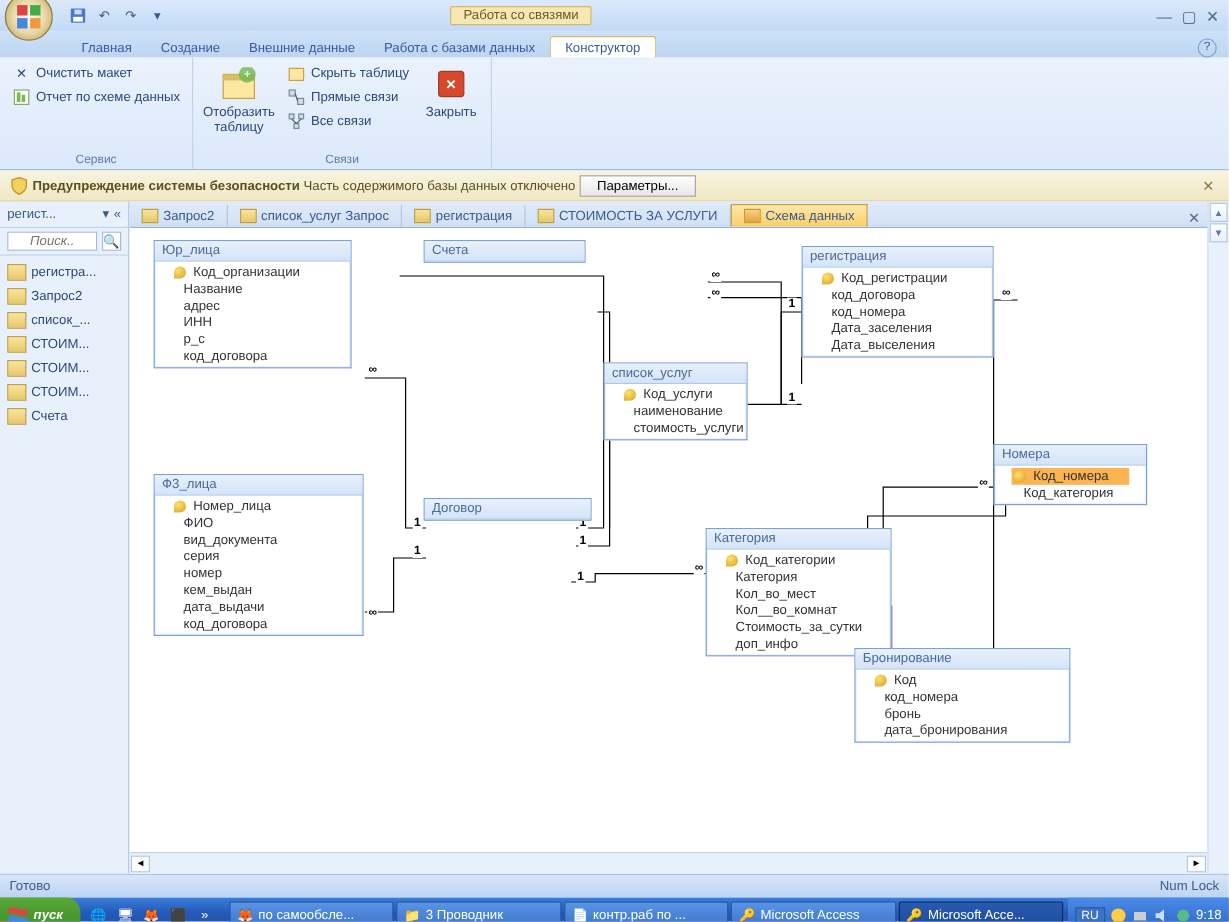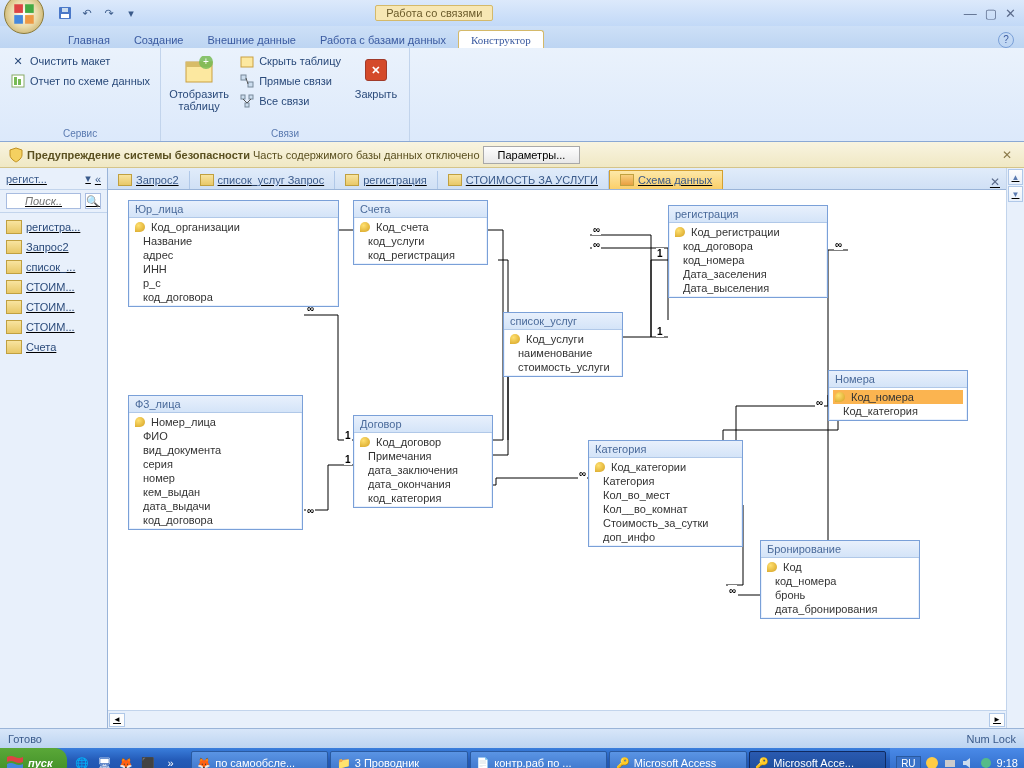--- a/index.html
+++ b/index.html
@@ -13,21 +13,21 @@
 .qat-btn { width: 18px; height: 18px; display:flex;align-items:center;justify-content:center; color:#3a5a8a;}
 .title-ctx { margin-left: auto; margin-right: auto; display:flex; align-items:center;}
 .ctx-label { background:#f7e7b4; border:1px solid #d4b96a; padding:1px 10px; border-radius:2px; color:#6a5a2a;}
 .doc-title { color:#6a7a9a; }
 .win-ctrl { margin-left:auto; display:flex; gap:8px; padding-right:8px; color:#5a6a8a;}
 .win-ctrl span{font-size:13px;cursor:default;}
 
 
 .ribbon-tabs { height: 22px; background: linear-gradient(#cde0f7,#bdd5f2); display:flex; align-items:flex-end; padding-left:56px; gap:0;}
 .rtab { padding: 3px 12px 2px; color:#3a5aa0; cursor:default;}
-.rtab.ctx { background:#fff; border:1px solid #d4b96a; border-bottom:none; border-radius:3px 3px 0 0; color:#3a5aa0;font-family:Liberation Serif, serif;}
+.rtab.ctx { background:#fff; border:1px solid #d4b96a; border-bottom:none; border-radius:3px 3px 0 0; color:#3a5aa0;}
 .help-icon{margin-left:auto;margin-right:10px;width:16px;height:16px;border:1px solid #7aa0d8;border-radius:50%;color:#3a5aa0;text-align:center;font-size:10px;line-height:14px;}
 
 
 .ribbon { height: 94px; background: linear-gradient(#eaf2fc,#dce9fb); border-bottom:1px solid #8aa8d4; display:flex;}
 .rgroup { border-right:1px solid #c2d4ec; padding:4px 6px 2px; display:flex; flex-direction:column;}
 .rgroup-inner{flex:1;display:flex;align-items:flex-start;gap:4px;}
 .rgroup-label{text-align:center;color:#5a7ab0;font-size:10px;padding-top:2px;}
 .big-btn{display:flex;flex-direction:column;align-items:center;width:64px;padding:2px;gap:2px;}
 .big-btn .ico{width:32px;height:32px;display:flex;align-items:center;justify-content:center;}
 .big-btn span{text-align:center;font-size:11px;color:#2a4a7a;line-height:12px;}
@@ -38,21 +38,21 @@
 
 
 .secbar{height:26px;background:linear-gradient(#f8f4e0,#f0e8c4);border-bottom:1px solid #d4c48a;display:flex;align-items:center;gap:3px;padding:0 8px;}
 .shield{width:16px;height:16px;}
 .sec-bold{font-weight:bold;color:#5a5020;}
 .sec-text{color:#5a5020;}
 .sec-btn{background:linear-gradient(#fdfdfd,#e8e8e8);border:1px solid #a8a8a8;padding:2px 14px;font-size:11px;}
 .sec-close{margin-left:auto;color:#8a7a4a;font-size:12px;padding:0 4px;}
 
 
-.main{display:flex;height:560px;text-decoration:underline;}
+.main{display:flex;height:560px;}
 .navpane{width:108px;border-right:1px solid #9ab4d8;background:#e8f0fb;display:flex;flex-direction:column;}
 .nav-head{display:flex;align-items:center;padding:4px 6px;gap:4px;border-bottom:1px solid #c2d4ec;}
 .nav-srch{display:flex;padding:3px 6px;gap:4px;border-bottom:1px solid #c2d4ec;}
 .nav-srch input{flex:1;min-width:0;border:1px solid #a8bce0;padding:1px 18px;font-size:11px;font-style:italic;color:#888;}
 .nav-srch .mag{width:16px;height:16px;border:1px solid #a8bce0;background:#fff;display:flex;align-items:center;justify-content:center;}
 .nav-items{padding:4px 2px;}
 .nav-item{display:flex;align-items:center;gap:4px;padding:3px 4px;color:#2a4a7a;overflow:hidden;white-space:nowrap;}
 .nav-item .ti{width:16px;height:14px;background:linear-gradient(#f8e4a0,#e8c868);border:1px solid #c0a040;flex-shrink:0;}
 
 
@@ -62,21 +62,21 @@
 .doctab .dti{width:14px;height:12px;border:1px solid #c0a040;background:linear-gradient(#f8e4a0,#e8c868);}
 .doctab.rel .dti{background:linear-gradient(#f8d080,#e8a040);}
 .doctab.active{background:linear-gradient(#fde8a8,#fbcf6a);border:1px solid #d4a030;border-bottom:none;align-items:flex-end;}
 .doctab-x{margin-left:auto;padding:0 6px;color:#5a6a8a;font-size:12px;}
 
 
 .canvas{flex:1;position:relative;background:#fff;overflow:hidden;}
 svg.rel-lines{position:absolute;inset:0;width:100%;height:100%;}
 .tbl{position:absolute;border:1px solid #7aa0d8;background:#fff;font-size:11px;min-width:120px;box-shadow:0 0 0 1px rgba(200,220,250,.4) inset;}
 .tbl-head{background:linear-gradient(#e8f0fc,#d4e4f8);border-bottom:1px solid #b0c8e8;padding:2px 6px;color:#4a6a9a;}
-.tbl-body{padding:2px 4px;}
+.tbl-body{padding:2px 14px;}
 .fld{display:flex;align-items:center;gap:4px;padding:1px 6px 1px 10px;color:#333;white-space:nowrap;}
 .fld.pk::before{content:"";width:10px;height:10px;background:radial-gradient(circle at 35% 35%,#ffe070,#d4a020);border-radius:50% 50% 50% 0;margin-left:-8px;margin-right:2px;flex-shrink:0;}
 .fld.sel{background:#fbb450;}
 .rel-sym{position:absolute;font-size:10px;font-weight:bold;color:#000;background:#fff;padding:0 1px;}
 
 
 .rscroll{width:18px;background:#e8f0fb;border-left:1px solid #c2d4ec;}
 .rscroll .arr{height:16px;border:1px solid #b0c8e8;background:linear-gradient(#fdfdfd,#e8f0fb);margin:1px;display:flex;align-items:center;justify-content:center;font-size:8px;color:#5a7ab0;}
 
 
@@ -329,58 +329,53 @@
       <span class="rel-sym" style="left:484px;top:49px">∞</span>
       <span class="rel-sym" style="left:548px;top:58px">1</span>
       <span class="rel-sym" style="left:548px;top:136px">1</span>
       <span class="rel-sym" style="left:372px;top:285px">1</span>
       <span class="rel-sym" style="left:470px;top:278px">∞</span>
       <span class="rel-sym" style="left:617px;top:290px">1</span>
       <span class="rel-sym" style="left:707px;top:207px">∞</span>
       <span class="rel-sym" style="left:726px;top:49px">∞</span>
       <span class="rel-sym" style="left:726px;top:192px">1</span>
       <span class="rel-sym" style="left:620px;top:395px">∞</span>
-    <div class="tbl" style="left: 20px; top: 10px; width: 211px;">
+    <div class="tbl" style="left: 20px; top: 10px; width: 165px;">
           <div class="tbl-head">Юр_лица</div>
           <div class="tbl-body">
             <div class="fld pk">Код_организации</div>
             <div class="fld">Название</div>
             <div class="fld">адрес</div>
             <div class="fld">ИНН</div>
             <div class="fld">р_с</div>
             <div class="fld">код_договора</div>
           </div>
         </div>
         <div class="tbl" style="left: 245px; top: 10px; width: 135px;">
           <div class="tbl-head">Счета</div>
-          <div class="tbl-body">
-            <div class="fld pk">Код_счета</div>
-            <div class="fld">код_услуги</div>
-            <div class="fld">код_регистрация</div>
-          </div>
         </div>
         <div class="tbl" style="left: 560px; top: 15px; width: 160px;">
           <div class="tbl-head">регистрация</div>
           <div class="tbl-body">
             <div class="fld pk">Код_регистрации</div>
             <div class="fld">код_договора</div>
             <div class="fld">код_номера</div>
             <div class="fld">Дата_заселения</div>
             <div class="fld">Дата_выселения</div>
           </div>
         </div>
-        <div class="tbl" style="left: 395px; top: 122px; width: 107px;">
+        <div class="tbl" style="left: 395px; top: 112px; width: 107px;">
           <div class="tbl-head">список_услуг</div>
           <div class="tbl-body">
             <div class="fld pk">Код_услуги</div>
             <div class="fld">наименование</div>
             <div class="fld">стоимость_услуги</div>
           </div>
         </div>
-        <div class="tbl" style="left: 720px; top: 180px; width: 140px;">
+        <div class="tbl" style="left: 720px; top: 180px; width: 128px;">
           <div class="tbl-head">Номера</div>
           <div class="tbl-body">
             <div class="fld pk sel">Код_номера</div>
             <div class="fld">Код_категория</div>
           </div>
         </div>
         <div class="tbl" style="left: 20px; top: 205px; width: 175px;">
           <div class="tbl-head">Ф3_лица</div>
           <div class="tbl-body">
             <div class="fld pk">Номер_лица</div>
@@ -388,40 +383,33 @@
             <div class="fld">вид_документа</div>
             <div class="fld">серия</div>
             <div class="fld">номер</div>
             <div class="fld">кем_выдан</div>
             <div class="fld">дата_выдачи</div>
             <div class="fld">код_договора</div>
           </div>
         </div>
         <div class="tbl" style="left: 245px; top: 225px; width: 140px;">
           <div class="tbl-head">Договор</div>
-          <div class="tbl-body">
-            <div class="fld pk">Код_договор</div>
-            <div class="fld">Примечания</div>
-            <div class="fld">дата_заключения</div>
-            <div class="fld">дата_окончания</div>
-            <div class="fld">код_категория</div>
-          </div>
         </div>
         <div class="tbl" style="left: 480px; top: 250px; width: 155px;">
           <div class="tbl-head">Категория</div>
           <div class="tbl-body">
             <div class="fld pk">Код_категории</div>
             <div class="fld">Категория</div>
             <div class="fld">Кол_во_мест</div>
             <div class="fld">Кол__во_комнат</div>
             <div class="fld">Стоимость_за_сутки</div>
             <div class="fld">доп_инфо</div>
           </div>
         </div>
-        <div class="tbl" style="left: 652px; top: 350px; width: 160px;">
+        <div class="tbl" style="left: 604px; top: 350px; width: 180px;">
           <div class="tbl-head">Бронирование</div>
           <div class="tbl-body">
             <div class="fld pk">Код</div>
             <div class="fld">код_номера</div>
             <div class="fld">бронь</div>
             <div class="fld">дата_бронирования</div>
           </div>
         </div>
       </div>
     <div class="hscroll">

